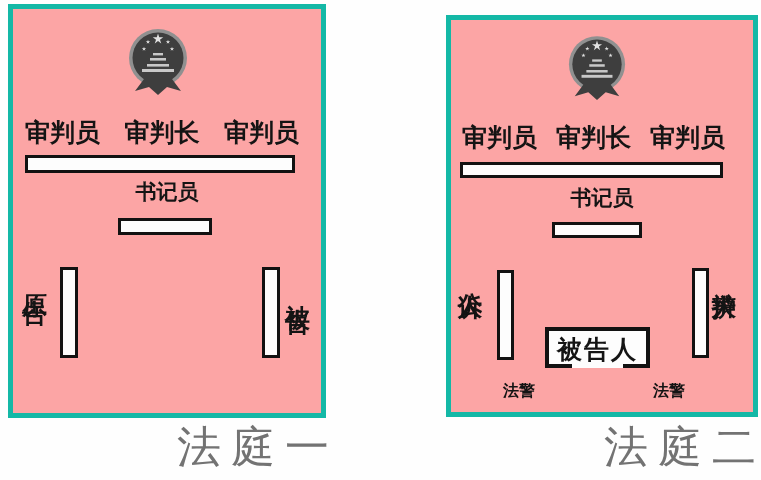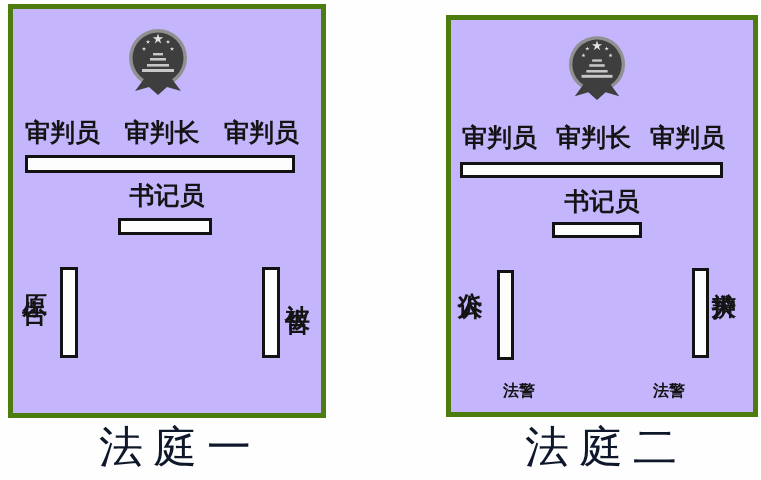--- a/index.html
+++ b/index.html
@@ -2,37 +2,37 @@
 <html><head>
 <meta charset="utf-8">
 <style>
   html,body{margin:0;padding:0;background:#ffffff;}
   #stage{
     position:relative;width:761px;height:480px;background:#fefefe;
     font-family:"Liberation Sans","DejaVu Sans",sans-serif;color:#141414;
     overflow:hidden;
   }
   .court-box{
-    position:absolute;border:5px solid #4d7c0f;background:#c4b5fd;box-sizing:border-box;
+    position:absolute;border:5px solid #14b8a6;background:#fca5a5;box-sizing:border-box;
   }
   #court1{left:8px;top:4px;width:318px;height:414px;}
   #court2{left:446px;top:15px;width:312px;height:402px;}
   .emblem{position:absolute;}
   .judges-row{
     position:absolute;display:flex;justify-content:space-between;
     font-size:25px;font-weight:bold;white-space:nowrap;line-height:1;
   }
   #court1 .judges-row{left:12px;top:111px;width:274px;}
   #court2 .judges-row{left:11px;top:105px;width:263px;}
   .bench{position:absolute;border:3px solid #121212;background:#fdfdfd;box-sizing:content-box;}
   #court1 .bench{left:12px;top:146px;width:264px;height:12px;}
   #court2 .bench{left:9px;top:142px;width:257px;height:10px;}
   .clerk-label{
     position:absolute;left:0;width:100%;text-align:center;
-    font-size:25px;font-weight:bold;line-height:1;
+    font-size:21px;font-weight:bold;line-height:1;font-family:Liberation Mono, monospace;
   }
   #court1 .clerk-label{top:174px;}
   #court2 .clerk-label{top:169px;}
   .clerk-desk{position:absolute;border:3px solid #121212;background:#fdfdfd;}
   #court1 .clerk-desk{left:105px;top:209px;width:88px;height:11px;}
   #court2 .clerk-desk{left:101px;top:202px;width:84px;height:10px;}
   .vrect{position:absolute;border:3px solid #121212;background:#fdfdfd;}
   #court1 .vrect{width:12px;height:85px;top:258px;}
   #court1 .vrect.left{left:47px;}
   #court1 .vrect.right{left:249px;}
@@ -56,23 +56,23 @@
   }
   .dock::before,.dock::after{
     content:"";position:absolute;bottom:0;width:23px;height:4px;background:#121212;
   }
   .dock::before{left:0;}
   .dock::after{right:0;}
   .bailiff{position:absolute;font-size:16px;font-weight:bold;line-height:1;white-space:nowrap;}
   .bailiff.left{left:52px;top:363px;}
   .bailiff.right{left:202px;top:363px;}
   .caption{
-    position:absolute;text-align:center;
+    position:absolute;text-align:right;
     font-family:"Liberation Serif","DejaVu Serif",serif;
-    font-size:44px;line-height:1.1;letter-spacing:10px;white-space:nowrap;color:#0f172a;
+    font-size:44px;line-height:1.1;letter-spacing:10px;white-space:nowrap;color:#737373;
   }
   #caption1{left:21px;top:424px;width:318px;}
   #caption2{left:446px;top:424px;width:320px;}
 </style>
 </head>
 <body>
 
 <div id="stage">
 
   <div id="court1" class="court-box">
@@ -130,18 +130,21 @@
     </div>
     <div class="bench"></div>
     <div class="clerk-label">书记员</div>
     <div class="clerk-desk"></div>
 
     <div class="vlabel left">公诉人</div>
     <div class="vrect left"></div>
     <div class="vrect right"></div>
     <div class="vlabel right">辩护人</div>
 
+    <div class="dock">
+      <span>被告人</span>
+    </div>
     <div class="bailiff left">法警</div>
     <div class="bailiff right">法警</div>
   </div>
   <div id="caption2" class="caption">法庭二</div>
 
 </div>
 
 </body></html>

